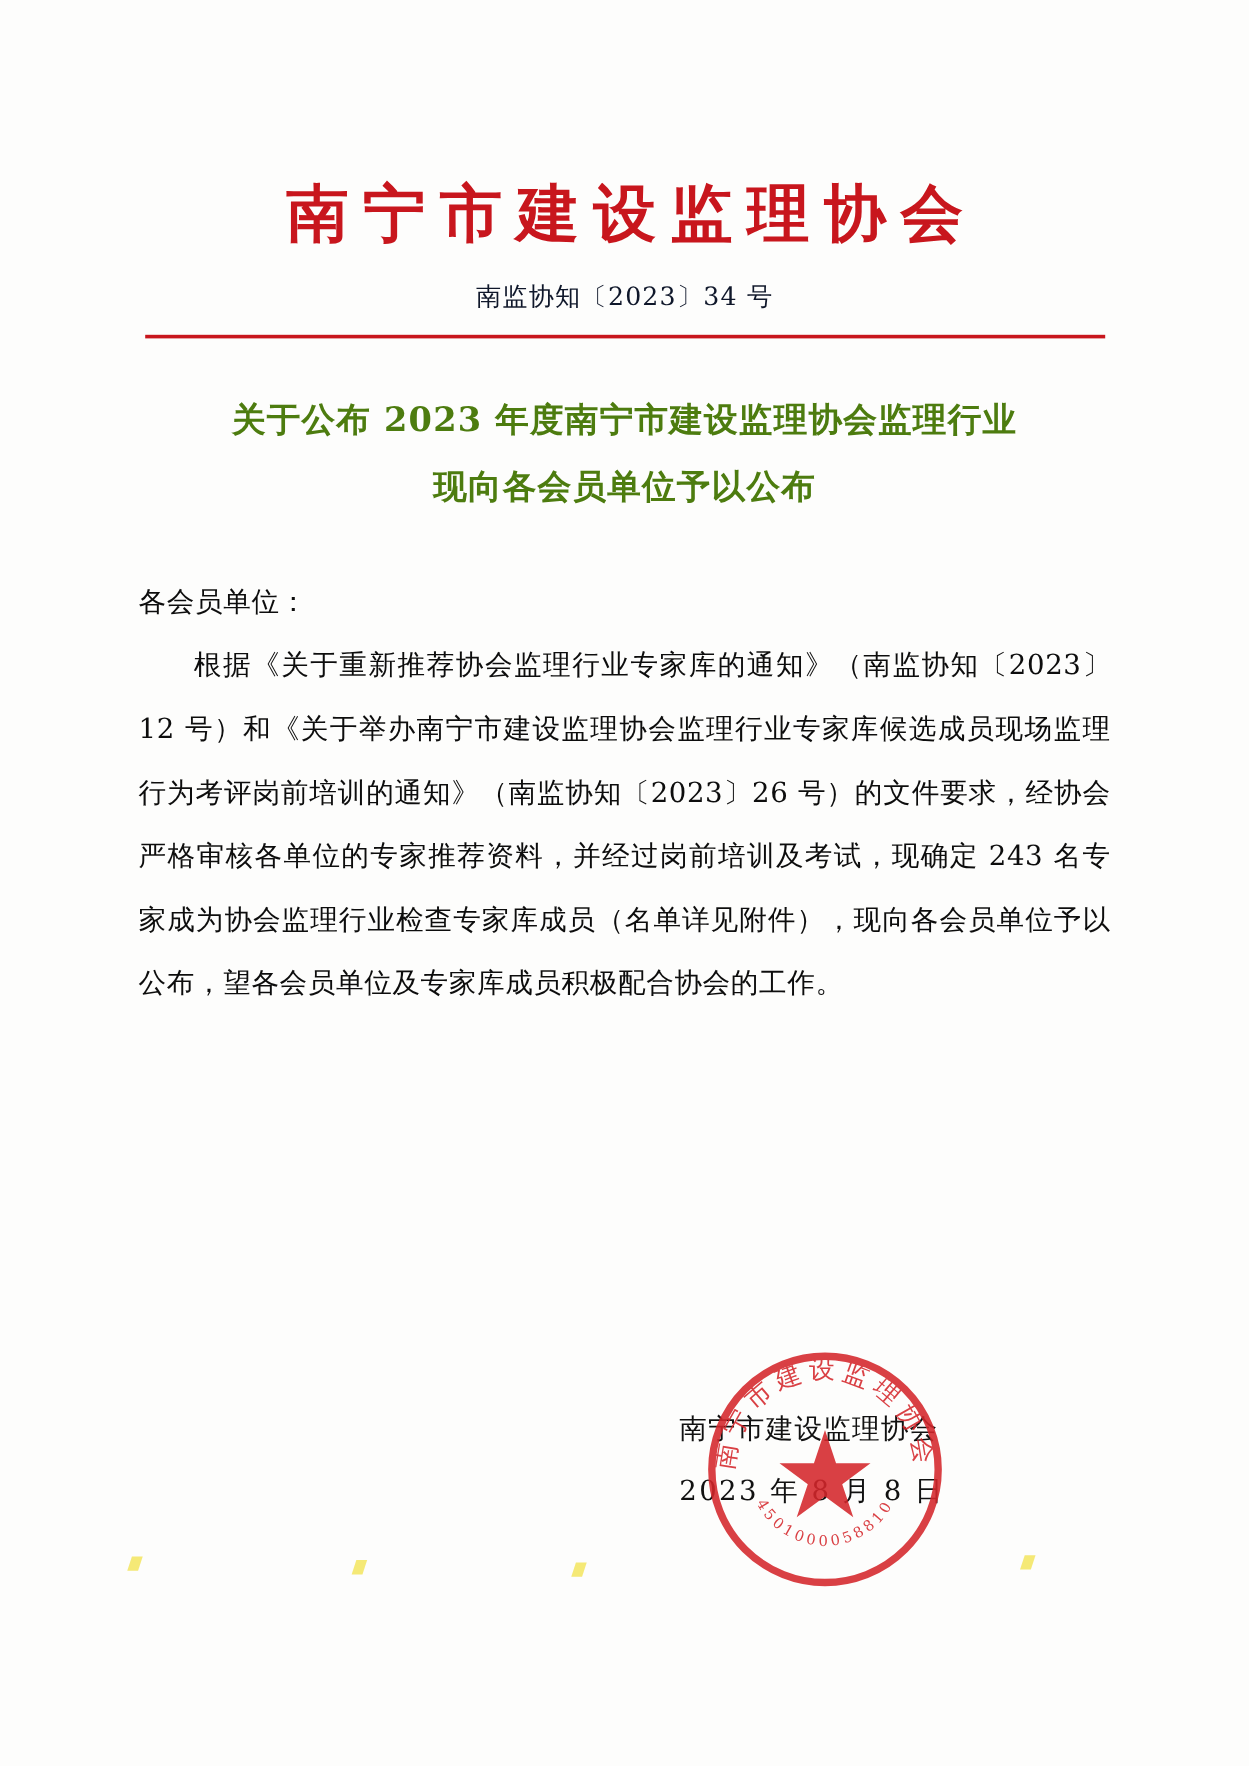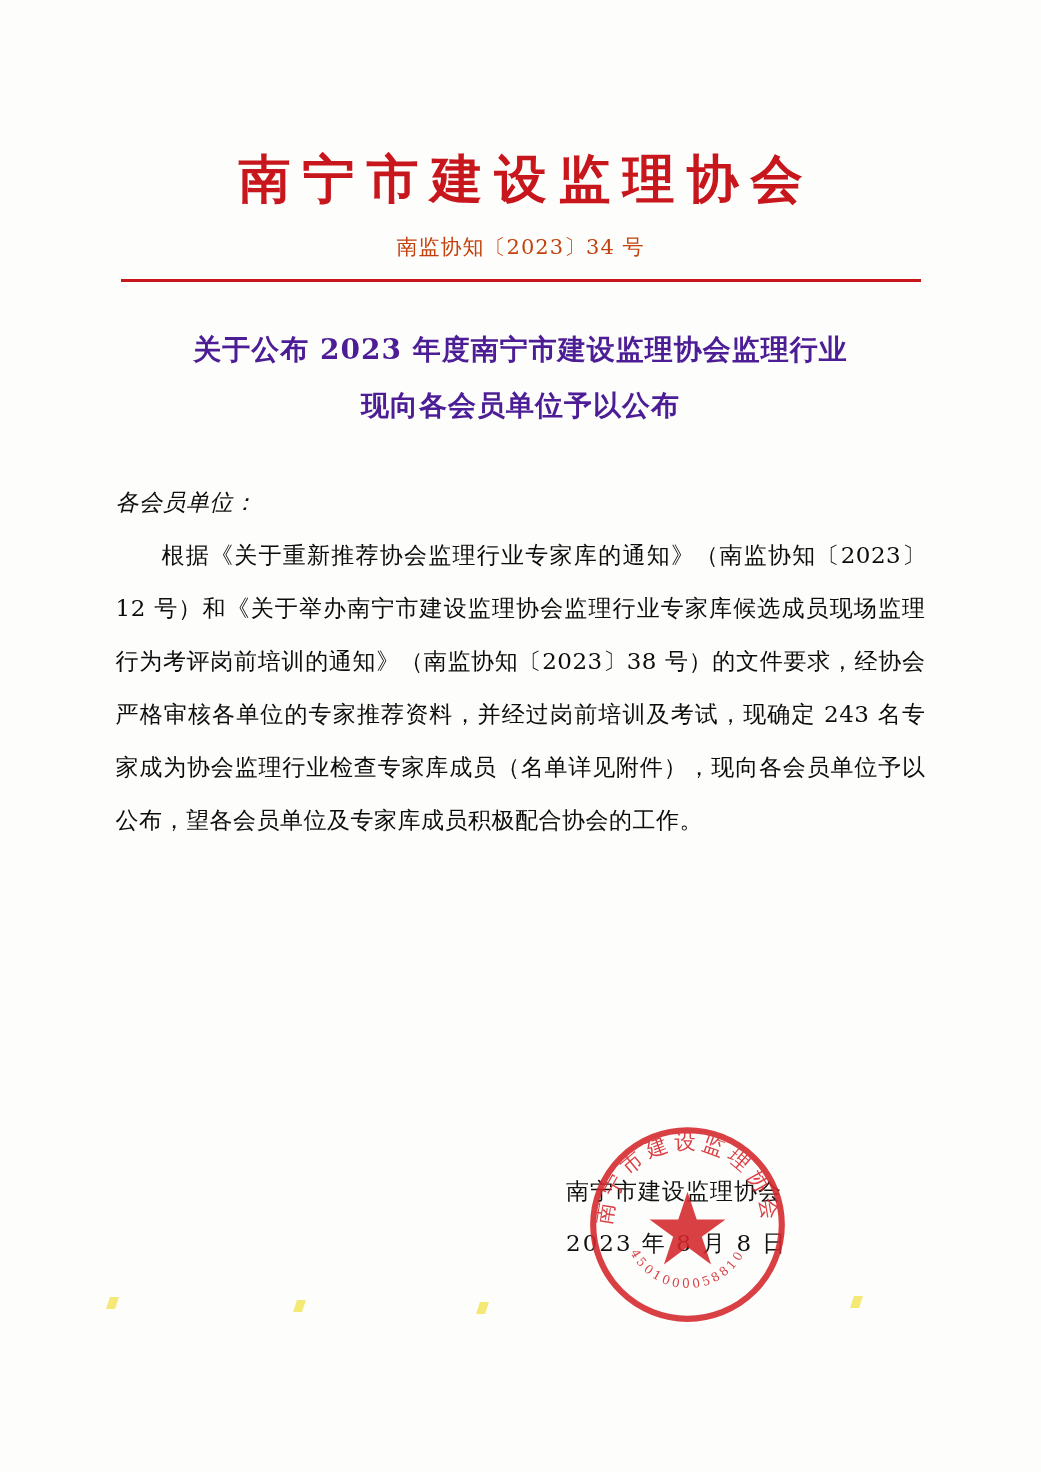--- a/index.html
+++ b/index.html
@@ -33,57 +33,56 @@
     color: #c8161d;
     padding-left: 12px;
     line-height: 1.1;
   }
 
   .doc-number {
     text-align: center;
     margin-top: 26px;
     font-size: 21px;
     letter-spacing: 1px;
-    color: #c2410c;
+    color: #0f172a;
     font-family: "DejaVu Serif", "Liberation Serif", serif;
   }
 
   .red-rule {
     width: 800px;
     height: 3px;
     background: #c8161d;
     margin: 18px auto 0 auto;
   }
 
   
   .doc-title {
     width: 720px;
     margin: 40px auto 0 auto;
     text-align: center;
     font-weight: bold;
     font-size: 28px;
     line-height: 56px;
     letter-spacing: 1px;
-    color: #4c1d95;
+    color: #4d7c0f;
   }
   .doc-title .line2 { display: block; }
 
   
   .body-block {
     width: 810px;
     margin: 42px auto 0 auto;
     font-size: 23px;
     line-height: 53px;
     letter-spacing: 0.5px;
     text-align: justify;
     color: #0d0d0d;
   }
   .salutation {
     margin-bottom: 0;
-    font-style: italic;
   }
   .para {
     text-indent: 2em;
     margin: 0;
   }
   .para.spaced {
     margin-top: 48px;
   }
 
   
@@ -133,21 +132,21 @@
 
   <div class="red-rule"></div>
 
   <div class="doc-title">
     <span>关于公布 2023 年度南宁市建设监理协会监理行业</span>
     <span class="line2">现向各会员单位予以公布</span>
   </div>
 
   <div class="body-block">
     <div class="salutation">各会员单位：</div>
-    <p class="para">根据《关于重新推荐协会监理行业专家库的通知》（南监协知〔2023〕12 号）和《关于举办南宁市建设监理协会监理行业专家库候选成员现场监理行为考评岗前培训的通知》（南监协知〔2023〕38 号）的文件要求，经协会严格审核各单位的专家推荐资料，并经过岗前培训及考试，现确定 243 名专家成为协会监理行业检查专家库成员（名单详见附件），现向各会员单位予以公布，望各会员单位及专家库成员积极配合协会的工作。</p>
+    <p class="para">根据《关于重新推荐协会监理行业专家库的通知》（南监协知〔2023〕12 号）和《关于举办南宁市建设监理协会监理行业专家库候选成员现场监理行为考评岗前培训的通知》（南监协知〔2023〕26 号）的文件要求，经协会严格审核各单位的专家推荐资料，并经过岗前培训及考试，现确定 243 名专家成为协会监理行业检查专家库成员（名单详见附件），现向各会员单位予以公布，望各会员单位及专家库成员积极配合协会的工作。</p>
   </div>
 
   <div class="sign-block">
     <div>南宁市建设监理协会</div>
     <div class="sign-date">2023 年 8 月 8 日</div>
   </div>
 
   <svg class="seal" viewBox="0 0 200 200">
     <defs>
       <path id="sealArcTop" d="M 26,100 A 74,74 0 0 1 174,100"></path>

